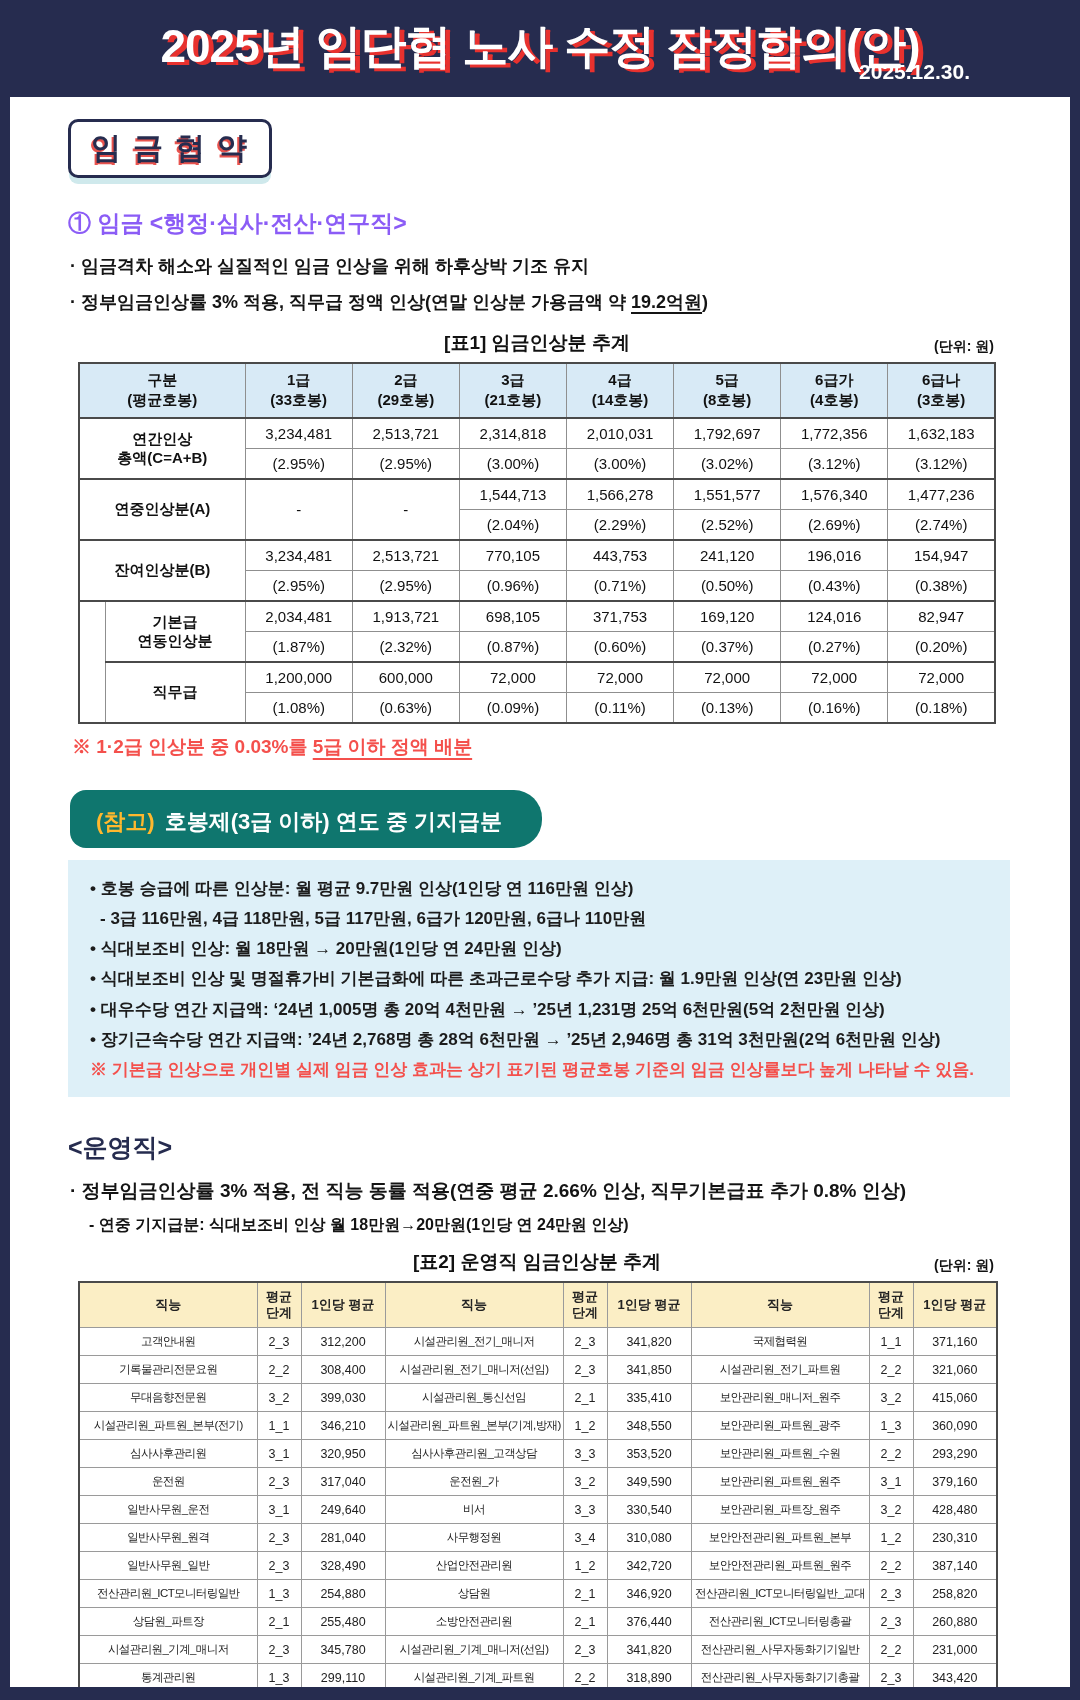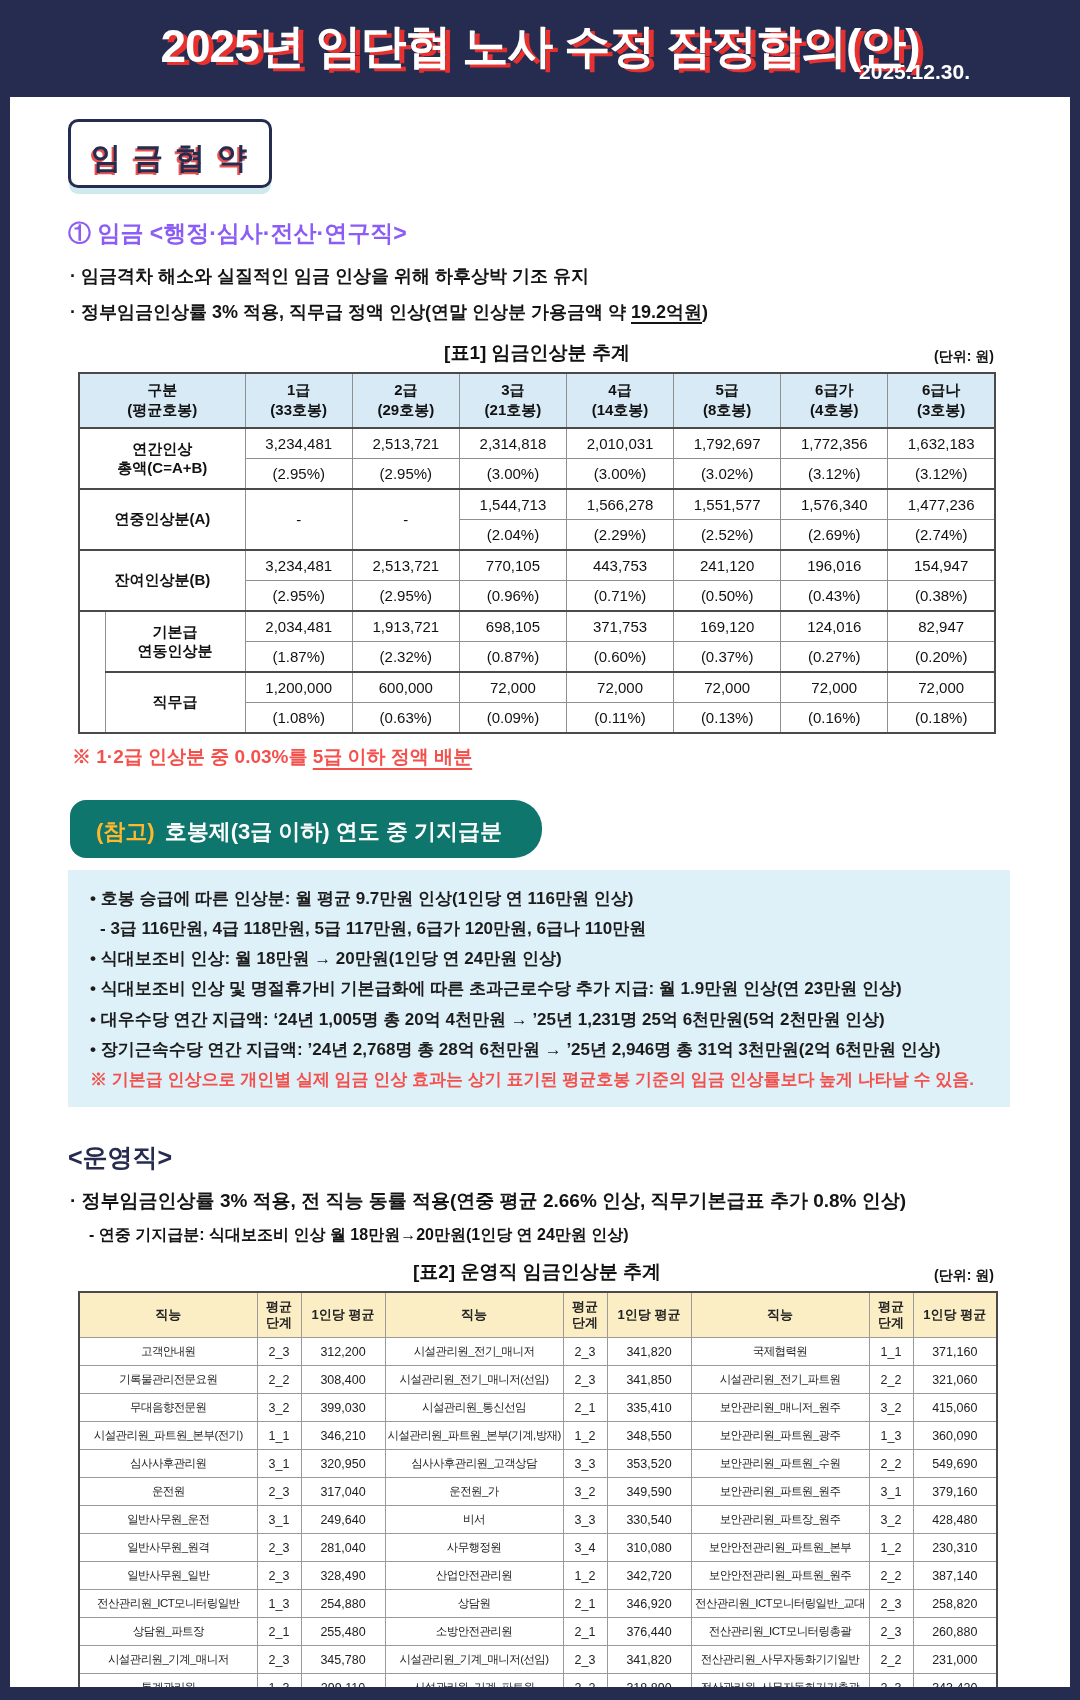--- a/index.html
+++ b/index.html
@@ -8,21 +8,21 @@
   
   .topbar{position:absolute;top:0;left:0;right:0;height:97px;background:#262C4F;}
   .main-title{padding-top:16px;text-align:center;color:#ffffff;font-size:46px;font-weight:800;
               letter-spacing:-1px;text-shadow:5px 3px 0 #E8312E;}
   .date{position:absolute;top:60px;right:110px;color:#ffffff;font-size:21px;font-weight:700;}
   
   .content{position:absolute;left:10px;right:10px;top:97px;bottom:13px;background:#ffffff;
            box-sizing:border-box;padding:22px 58px 0 58px;overflow:hidden;}
   
   .wage-badge{display:inline-block;background:#fff;border:3px solid #262C4F;border-radius:10px;
-              padding:16px 10px 6px 20px;font-size:30px;font-weight:800;color:#262C4F;
+              padding:6px 10px 6px 20px;font-size:30px;font-weight:800;color:#262C4F;
               letter-spacing:12px;text-shadow:-2px 2px 0 #E8534E;
               box-shadow:0 7px 0 -1px #CFE9EC;}
   .sec1-heading{margin:30px 0 12px 0;font-size:23px;font-weight:800;color:#8b5cf6;}
   .bullet{margin:0 0 4px 2px;font-size:18px;font-weight:700;color:#141414;line-height:1.75;}
   .emph-underline{font-weight:800;text-decoration:underline;text-decoration-thickness:2px;text-underline-offset:4px;}
   
   .tbl-titlebar{position:relative;width:918px;margin:12px 0 6px 10px;height:26px;}
   .tbl-title{position:absolute;left:0;right:0;text-align:center;font-size:19px;font-weight:800;color:#111;}
   .tbl-unit{position:absolute;right:2px;bottom:0;font-size:14px;font-weight:700;color:#111;}
   
@@ -296,21 +296,21 @@
           </tr>
           <tr>
             <td class="job">심사사후관리원</td>
             <td>3_1</td>
             <td>320,950</td>
             <td class="job">심사사후관리원_고객상담</td>
             <td>3_3</td>
             <td>353,520</td>
             <td class="job">보안관리원_파트원_수원</td>
             <td>2_2</td>
-            <td>549,690</td>
+            <td>293,290</td>
           </tr>
           <tr>
             <td class="job">운전원</td>
             <td>2_3</td>
             <td>317,040</td>
             <td class="job">운전원_가</td>
             <td>3_2</td>
             <td>349,590</td>
             <td class="job">보안관리원_파트원_원주</td>
             <td>3_1</td>

